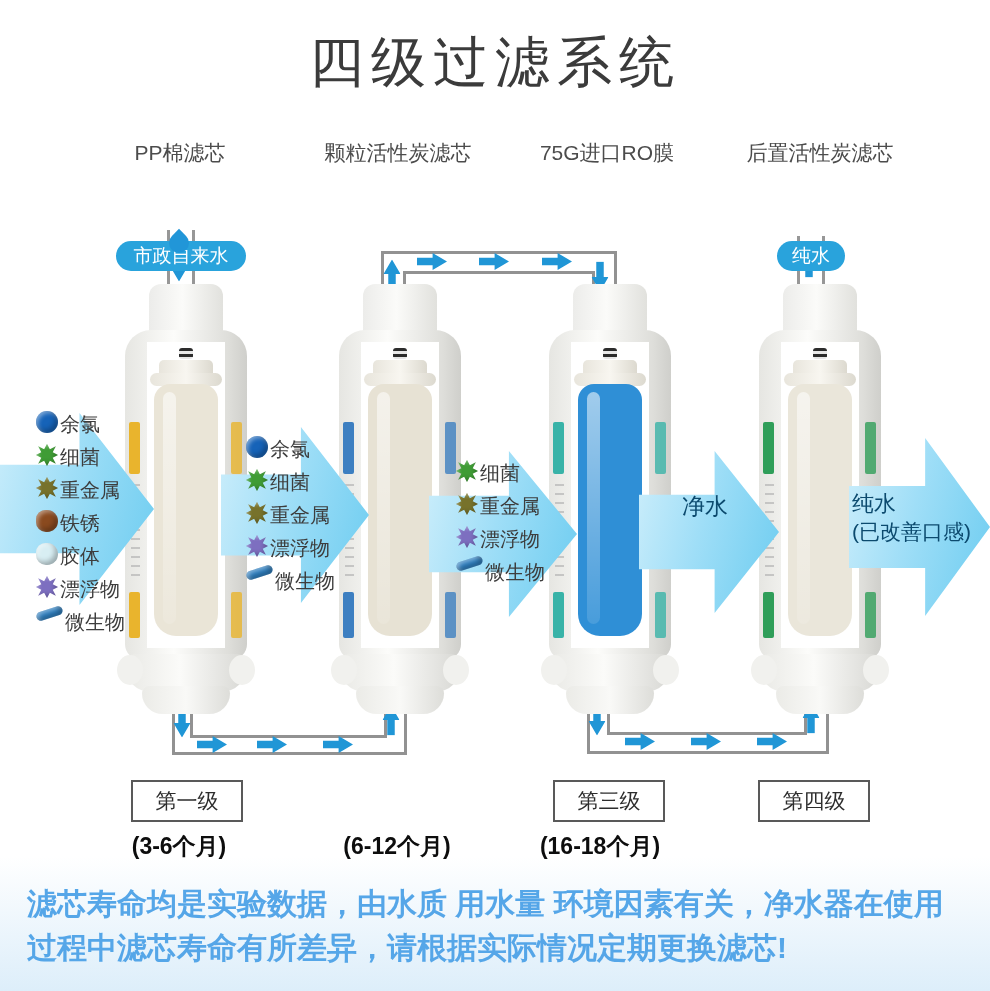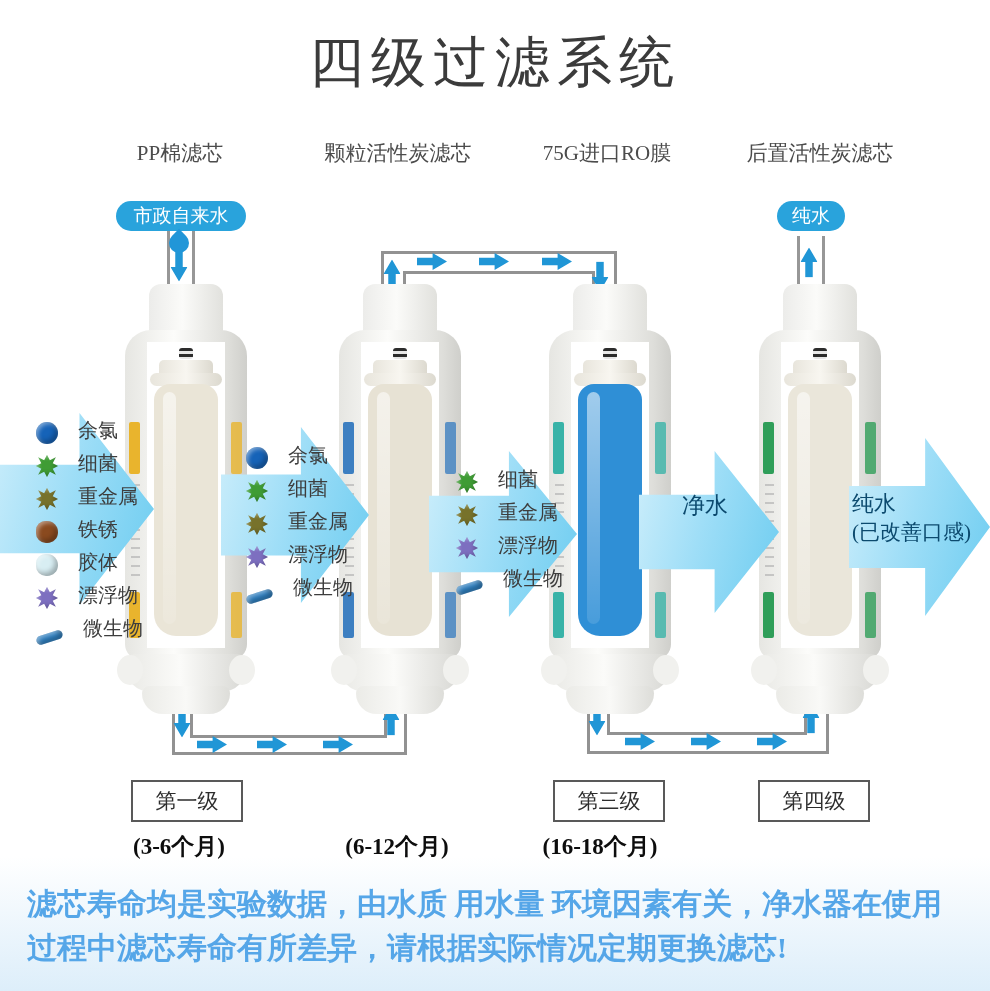--- a/index.html
+++ b/index.html
@@ -1,29 +1,29 @@
 <!DOCTYPE html>
 <html><head>
 <meta charset="utf-8">
 <style>
   html,body { margin:0; padding:0; }
   .stage {
     position:relative; width:990px; height:991px; background:#ffffff;
-    overflow:hidden; font-family:Liberation Serif, serif;
+    overflow:hidden; font-family:Liberation Sans, sans-serif;
   }
   .abs { position:absolute; }
 
   
   .title { top:26px; left:0; width:990px; text-align:center; font-size:55px;
            letter-spacing:7px; color:#3b3b3b; font-weight:500; }
   .col-label { top:139px; width:240px; text-align:center; font-size:21px; color:#4c4c4c; }
 
   
   .pill { background:#29a3dc; color:#fff; border-radius:16px; font-size:19px;
-          text-align:center; height:30px; line-height:30px; z-index:6; }
+          text-align:center; height:30px; line-height:30px; z-index:6;margin-top:40px; }
   .drop { width:20px; height:20px; background:#2196d8; border-radius:0 50% 50% 50%;
           transform:rotate(45deg); z-index:6; }
 
   
   .pipe-stub { top:230px; width:22px; height:62px;
                border-left:3px solid #979797; border-right:3px solid #979797; z-index:1; }
   .pipe-u-top   { border:3px solid #929292; border-bottom:none; z-index:1; }
   .pipe-u-bot   { border:3px solid #929292; border-top:none;    z-index:1; }
 
   
@@ -64,21 +64,21 @@
   .f-bottom::before { left:-8px; } .f-bottom::after { right:-8px; }
   .f-foot   { left:17px; top:402px; width:88px; height:28px; border-radius:8px 8px 22px 22px;
               background:linear-gradient(90deg,#ebebe7,#f9f9f7 50%,#dddDD9); }
 
   
   .big-arrow { background:linear-gradient(105deg,#cdeefb 0%,#9fdef7 45%,#6cccf0 100%); z-index:6;
     clip-path:polygon(0 27%,54% 27%,54% 0,100% 50%,54% 100%,54% 73%,0 73%); }
 
   
   .clist { z-index:7; }
-  .citem { display:flex; align-items:flex-end; gap:20px; height:33px; }
+  .citem { display:flex; align-items:flex-start; gap:2px; height:33px; }
   .cicon { width:22px; height:22px; flex:none;
            box-shadow:inset -3px -3px 5px rgba(0,0,0,.28), inset 2px 2px 4px rgba(255,255,255,.45); }
   .sh-circle { border-radius:50%; }
   .sh-spiky  { clip-path:polygon(50% 0,63% 24%,90% 10%,76% 37%,100% 50%,76% 63%,90% 90%,
                63% 76%,50% 100%,37% 76%,10% 90%,24% 63%,0 50%,24% 37%,10% 10%,37% 24%); }
   .sh-blob   { border-radius:46% 54% 52% 48%; }
   .sh-worm   { height:9px !important; width:27px !important; border-radius:9px;
                transform:rotate(-18deg); }
   .clabel { font-size:20px; color:#3d3d3d; white-space:nowrap; }
 

